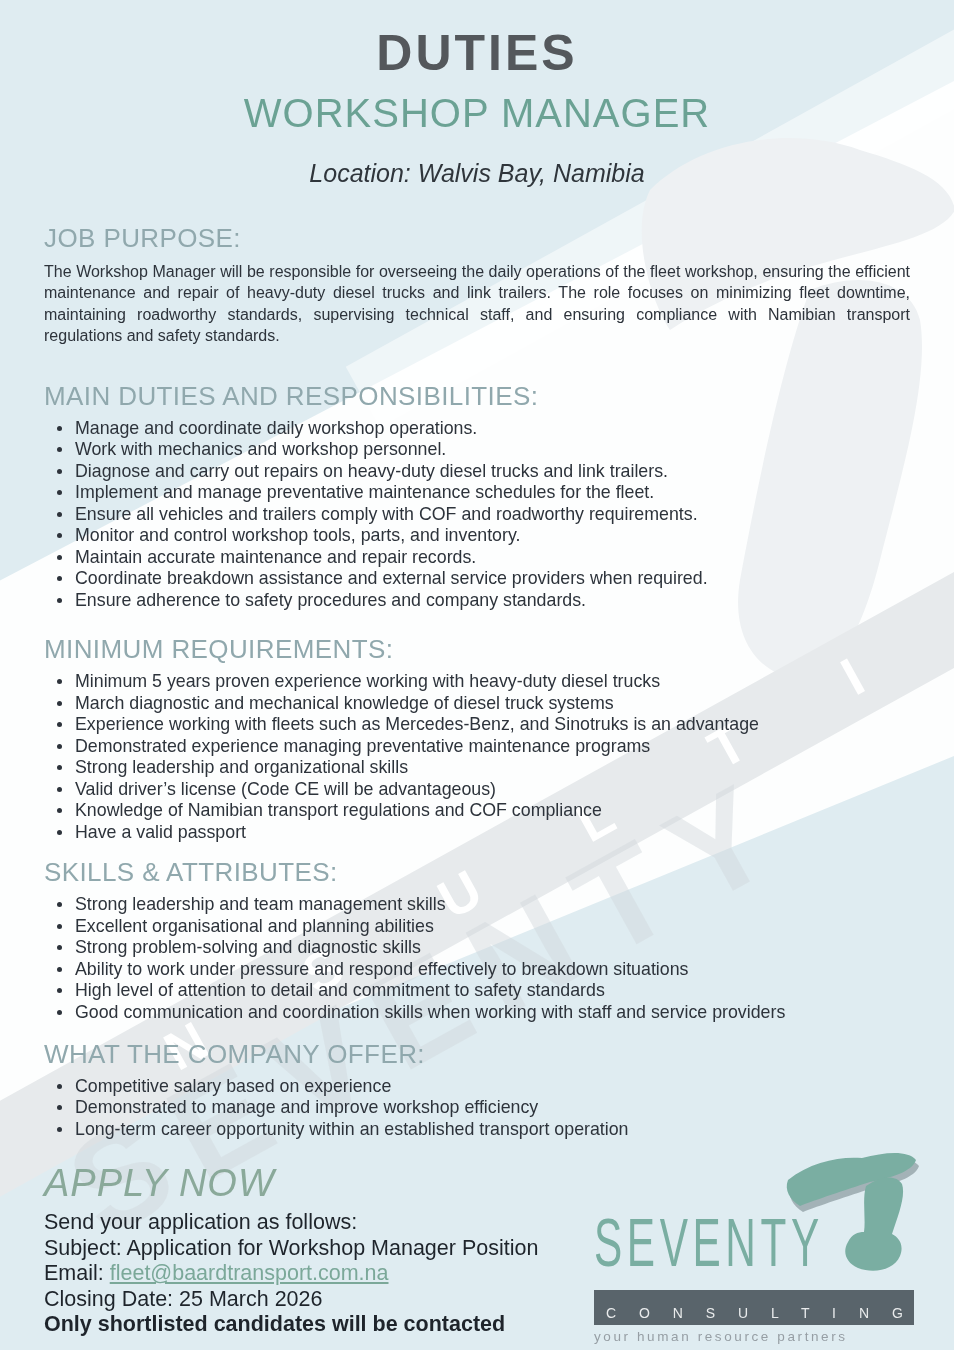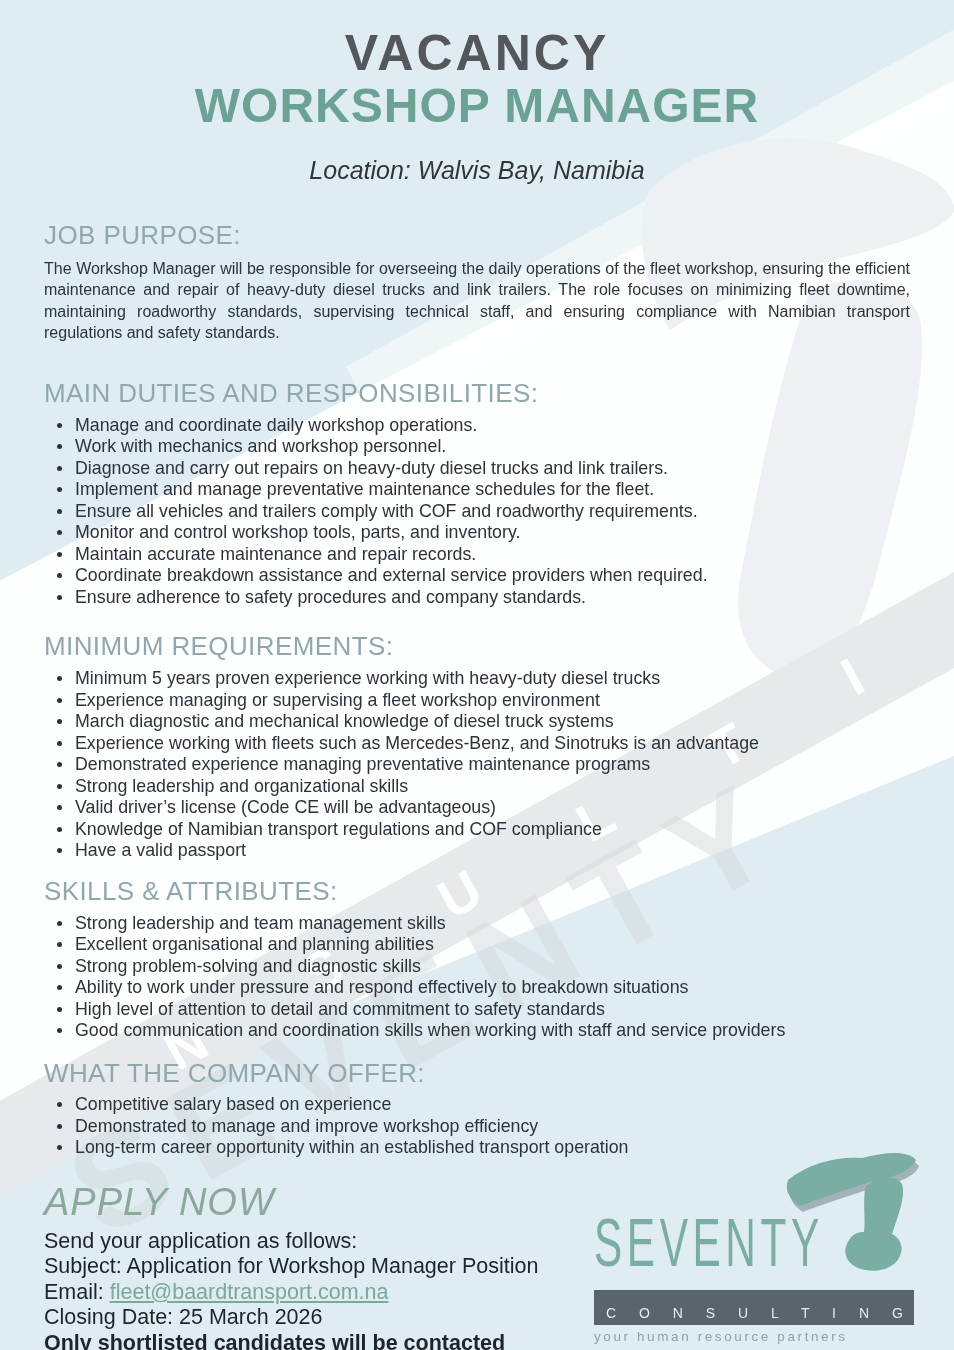--- a/index.html
+++ b/index.html
@@ -48,21 +48,21 @@
     letter-spacing:24px;white-space:nowrap;
   }
   
   .content{position:relative;padding:0 44px;}
   .hero{text-align:center;padding-top:28px;}
   .hero-title{
     font-size:50px;font-weight:bold;color:#54585c;
     letter-spacing:3px;line-height:1;
   }
   .hero-subtitle{
-    margin-top:4px;font-size:48px;font-weight:bold;
+    margin-top:15px;font-size:40px;font-weight:normal;
     color:var(--accent,#6ba294);letter-spacing:1px;line-height:1;
   }
   .hero-location{
     margin-top:26px;font-size:25px;font-style:italic;color:#2f353b;
   }
   .sec-heading{
     font-size:26px;font-weight:400;color:var(--heading,#90a8ad);
     letter-spacing:.4px;line-height:1.15;
   }
   .mt-job{margin-top:36px;}
@@ -127,21 +127,21 @@
   <svg class="ghost-seven" viewBox="0 0 350 580">
     <path fill="#eef1f3" d="M40,70 C90,20 180,5 250,30 C300,45 340,60 345,90 C330,120 250,130 190,150 C140,165 90,190 60,210 C40,180 20,110 40,70 Z"></path>
     <path fill="#eef1f3" d="M200,170 C250,150 300,160 310,200 C320,260 290,360 270,440 C255,500 230,560 190,560 C150,555 120,520 130,460 C145,380 170,250 200,170 Z"></path>
   </svg>
   <div class="ribbon">N S U L T I N G</div>
   <div class="ghost-word">SEVENTY</div>
 
   <div class="content">
 
     <div class="hero">
-      <div class="hero-title">VACANCY</div>
+      <div class="hero-title">DUTIES</div>
       <div class="hero-subtitle">WORKSHOP MANAGER</div>
       <div class="hero-location">Location:  Walvis Bay, Namibia</div>
     </div>
 
     <div>
       <div class="sec-heading mt-job">JOB PURPOSE:</div>
       <div class="body-par">The Workshop Manager will be responsible for overseeing the daily operations of the fleet workshop, ensuring the efficient maintenance and repair of heavy-duty diesel trucks and link trailers. The role focuses on minimizing fleet downtime, maintaining roadworthy standards, supervising technical staff, and ensuring compliance with Namibian transport regulations and safety standards.</div>
     </div>
 
     <div>
@@ -156,21 +156,20 @@
           <li>Maintain accurate maintenance and repair records.</li>
           <li>Coordinate breakdown assistance and external service providers when required.</li>
           <li>Ensure adherence to safety procedures and company standards.</li>
         </ul>
     </div>
 
     <div>
       <div class="sec-heading mt-minreq">MINIMUM REQUIREMENTS:</div>
       <ul class="bullets">
           <li>Minimum 5 years proven experience working with heavy-duty diesel trucks</li>
-          <li>Experience managing or supervising a fleet workshop environment</li>
           <li>March diagnostic and mechanical knowledge of diesel truck systems</li>
           <li>Experience working with fleets such as Mercedes-Benz, and Sinotruks is an advantage</li>
           <li>Demonstrated experience managing preventative maintenance programs</li>
           <li>Strong leadership and organizational skills</li>
           <li>Valid driver’s license (Code CE will be advantageous)</li>
           <li>Knowledge of Namibian transport regulations and COF compliance</li>
           <li>Have a valid passport</li>
         </ul>
     </div>
 

